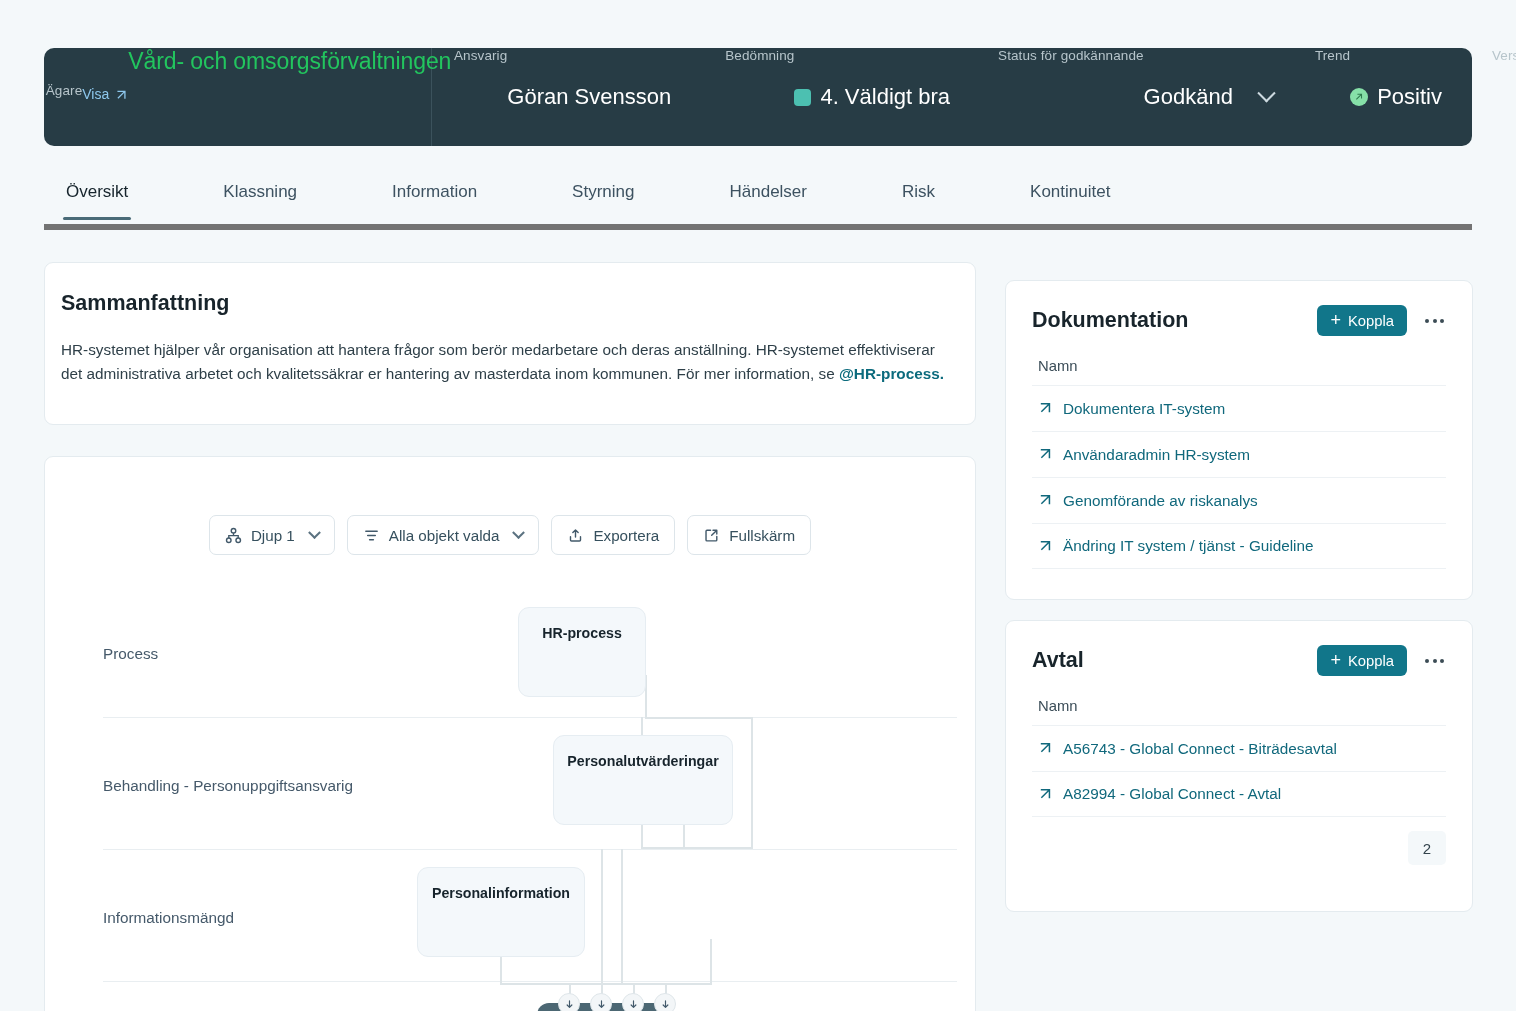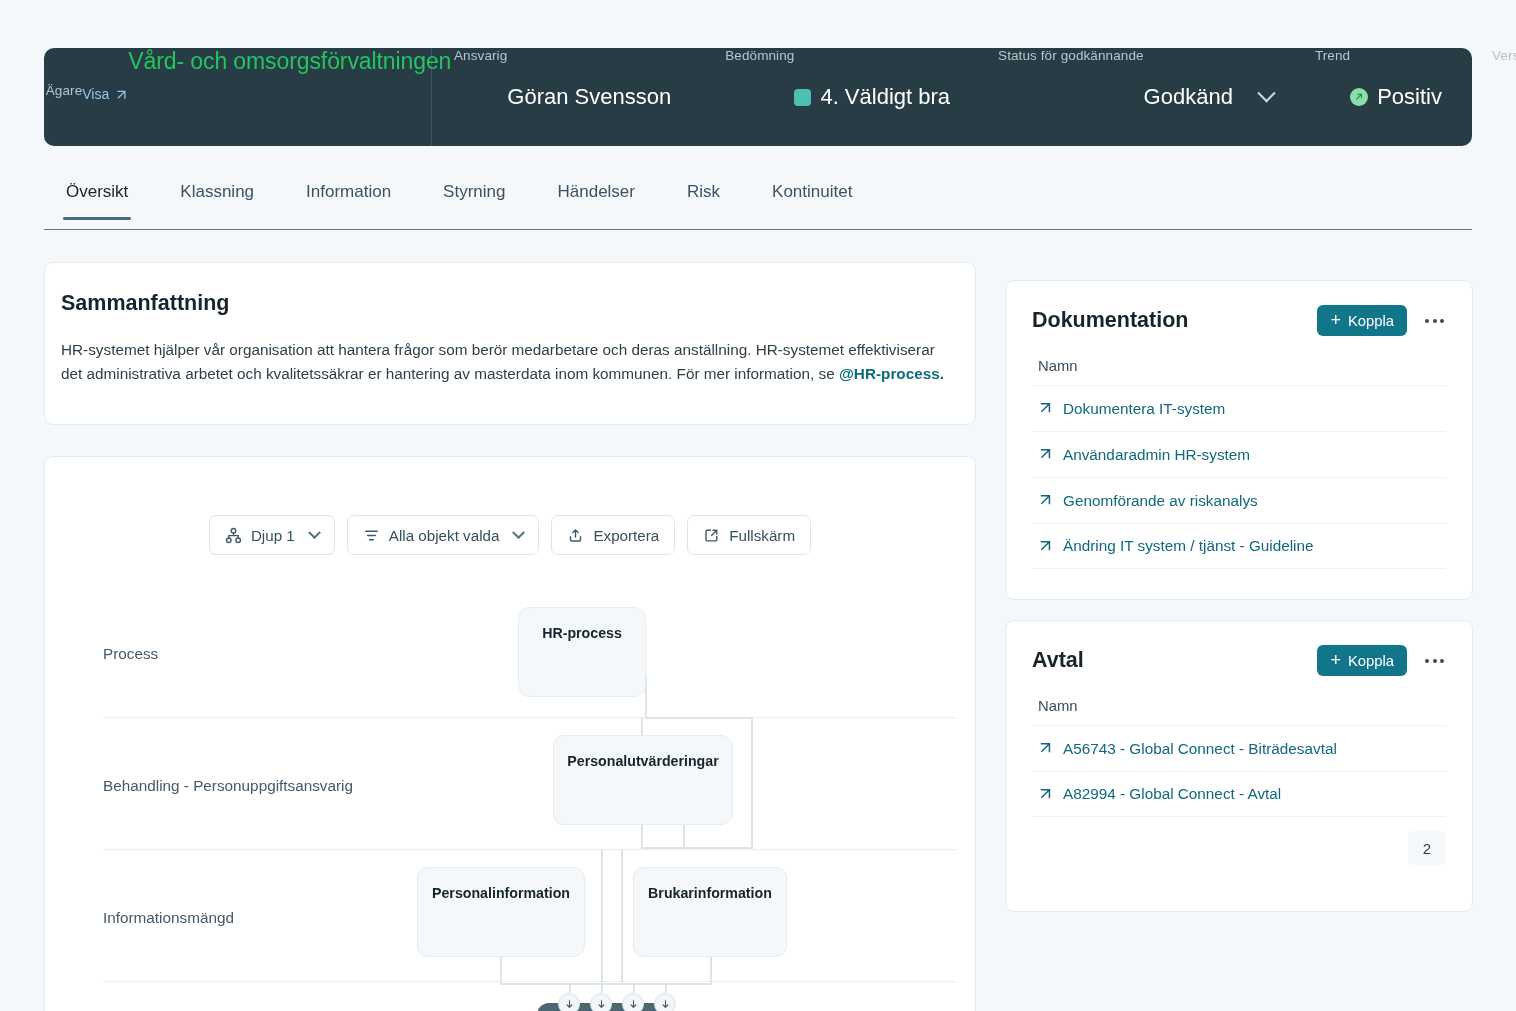--- a/index.html
+++ b/index.html
@@ -68,21 +68,22 @@
     background: #15803d; border: none; color: #fff;
     font-family: inherit; font-size: 15.5px;
     padding: 11px 14px; border-radius: 6px; cursor: pointer;
     white-space: nowrap;
   }
 
   
   .tabs {
     position: absolute; left: 44px; top: 176px; width: 1428px; height: 54px;
     display: flex; align-items: flex-start;
-    border-bottom: 1px solid #737373;
+    border-bottom: 6px solid #737373;
+    gap: 43px;
   }
   .tab {
     font-size: 17px; color: #3d5261; padding: 6px 0 18px 0;
     margin-right: 52px; cursor: pointer; white-space: nowrap;
     position: relative;
   }
   .tab:first-child { margin-left: 22px; }
   .tab.active { color: #16242c; }
   .tab.active::after {
     content: ""; position: absolute; left: -3px; right: -3px; bottom: 0;
@@ -340,21 +341,20 @@
     <div class="edge" style="left:665px; top:344px; width:2px;  height:46px;"></div>
     <div class="edge" style="left:556px; top:388px; width:111px;height:2px;"></div>
     <div class="edge" style="left:524px; top:388px; width:2px;  height:20px;"></div>
     <div class="edge" style="left:556px; top:388px; width:2px;  height:20px;"></div>
     <div class="edge" style="left:588px; top:388px; width:2px;  height:20px;"></div>
     <div class="edge" style="left:620px; top:388px; width:2px;  height:20px;"></div>
 
     <div class="node" style="left:473px; top:12px;  width:128px; height:90px;">HR-process</div>
     <div class="node" style="left:508px; top:140px; width:180px; height:90px;">Personalutvärderingar</div>
     <div class="node" style="left:372px; top:272px; width:168px; height:90px;">Personalinformation</div>
-    <div class="node" style="left:588px; top:272px; width:154px; height:90px;">Brukarinformation</div>
 
     <div class="endnode" style="left:492px; top:408px; width:128px; height:60px;"></div>
     <div class="pin" style="left:513px; top:398px;">
       <svg width="11" height="11" viewBox="0 0 14 14">
           <path d="M7 2.4v8M4 7.6 7 10.6l3-3" stroke="#42596a" stroke-width="1.5" fill="none" stroke-linecap="round" stroke-linejoin="round"></path>
         </svg>
     </div>
     <div class="pin" style="left:545px; top:398px;">
       <svg width="11" height="11" viewBox="0 0 14 14">
           <path d="M7 2.4v8M4 7.6 7 10.6l3-3" stroke="#42596a" stroke-width="1.5" fill="none" stroke-linecap="round" stroke-linejoin="round"></path>

